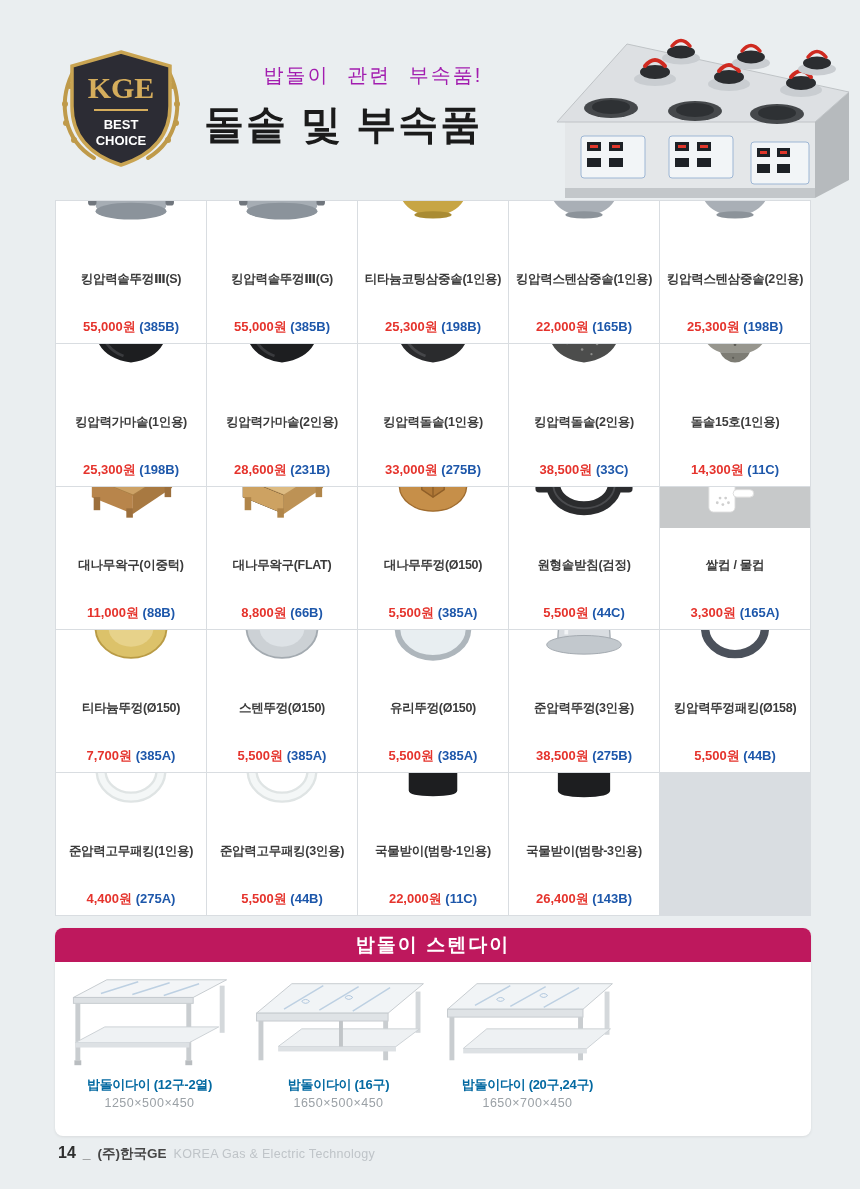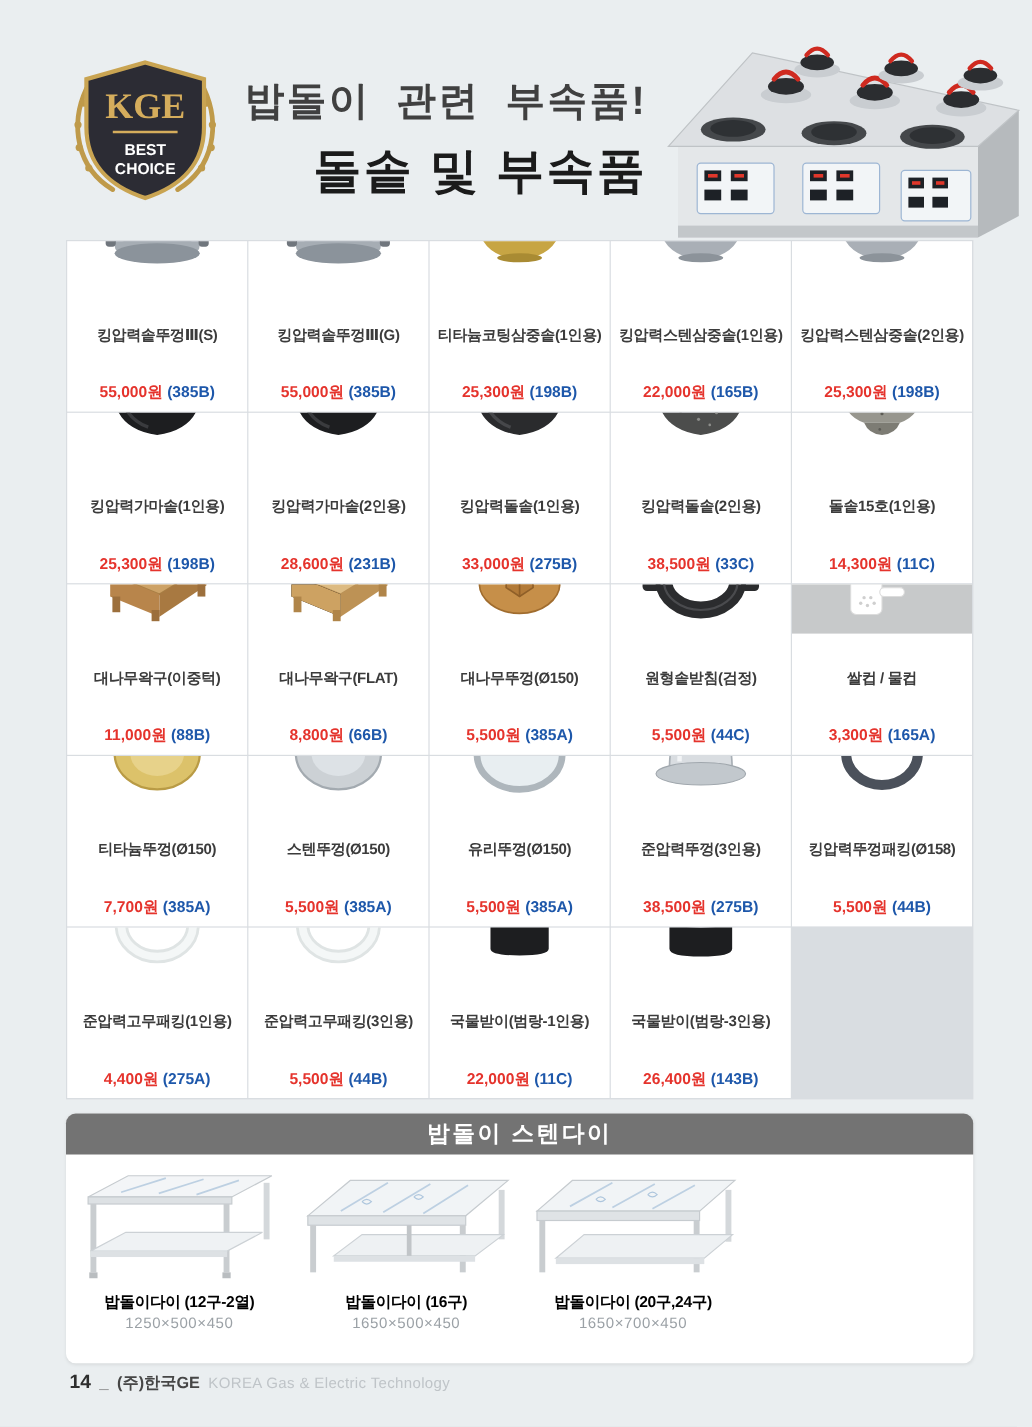--- a/index.html
+++ b/index.html
@@ -2,50 +2,50 @@
 <html><head>
 <meta charset="utf-8">
 <style>
   * { margin:0; padding:0; box-sizing:border-box; }
   body { font-family:"Liberation Sans","DejaVu Sans",sans-serif; background:#dfe3e6; }
   .page { position:relative; width:860px; height:1189px; background:#eaeef0; overflow:hidden; margin:0 auto;text-align:right; }
 
   
   .badge-wrap { position:absolute; left:52px; top:46px; width:138px; height:126px; }
   .titles { position:absolute; left:204px; top:62px; }
-  .subtitle { font-size:33px; font-weight:700; color:#404040; letter-spacing:2px; word-spacing:10px; }
+  .subtitle { font-size:20px; font-weight:400; color:#a21caf; letter-spacing:2px; word-spacing:10px; }
   .main-title { font-size:40px; font-weight:800; color:#1b1b1b; letter-spacing:2px; margin-top:8px; }
   .machine-wrap { position:absolute; right:0; top:4px; width:332px; height:198px; }
 
   
   .grid { position:absolute; left:55px; top:200px; width:756px;
           display:grid; grid-template-columns:repeat(5,1fr); grid-auto-rows:142px;
           gap:1px; background:#d9dde1; border:1px solid #d9dde1; }
   .cell { background:#fff; display:flex; flex-direction:column; align-items:center;
           justify-content:flex-end; padding-bottom:7px; overflow:hidden;gap:29px; }
   .pimg { flex:1; width:100%; display:flex; align-items:center; justify-content:center; }
   .pimg.gray { background:#c7c9ca; }
   .picon { width:112px; height:86px; }
   .pname { font-size:12.5px; font-weight:700; color:#3b3b3b; letter-spacing:-0.3px; white-space:nowrap; line-height:1.3; }
   .pprice { font-size:13px; font-weight:700; margin-top:2px; white-space:nowrap; }
   .pr { color:#e5332c; }
   .pc { color:#1d57aa; }
 
   
   .stand-panel { position:absolute; left:55px; top:928px; width:756px; height:208px;
                  background:#fff; border-radius:8px; box-shadow:0 1px 3px rgba(0,0,0,.08); }
-  .panel-header { height:34px; background:#737373; border-radius:8px 8px 0 0;
+  .panel-header { height:34px; background:#be185d; border-radius:8px 8px 0 0;
                   display:flex; align-items:center; justify-content:center; position:relative; }
   .panel-title { color:#fff; font-size:19px; font-weight:700; letter-spacing:2px; }
   .panel-note { position:absolute; right:14px; top:0; height:34px; display:flex; align-items:center;
                 color:#fff; font-size:13.5px; font-weight:600; letter-spacing:0.5px; }
   .stand-items { display:grid; grid-template-columns:repeat(4,1fr); padding-top:6px; }
   .stand-item { display:flex; flex-direction:column; align-items:center; }
   .sicon { width:180px; height:108px; }
-  .sname { font-size:13px; font-weight:700; color:#000000; letter-spacing:-0.3px; }
+  .sname { font-size:13px; font-weight:700; color:#0369a1; letter-spacing:-0.3px; }
   .ssize { font-size:12.5px; color:#9ba1a6; letter-spacing:0.5px; margin-top:2px; }
 
   
   .footer { position:absolute; left:58px; top:1144px; display:flex; align-items:baseline; gap:7px; }
   .f-page { font-size:16px; font-weight:700; color:#2e2e2e; }
   .f-sep  { font-size:14px; font-weight:700; color:#6e6e6e; }
   .f-co   { font-size:13.5px; font-weight:700; color:#464646; }
   .f-tag  { font-size:12.5px; color:#bfc4c8; letter-spacing:0.3px; }
 
   .defs-hidden { position:absolute; width:0; height:0; overflow:hidden; }

